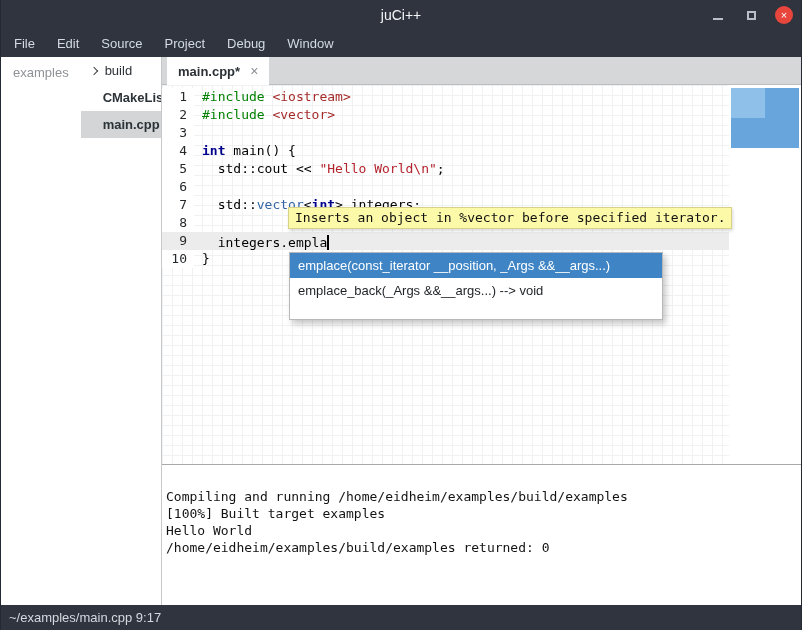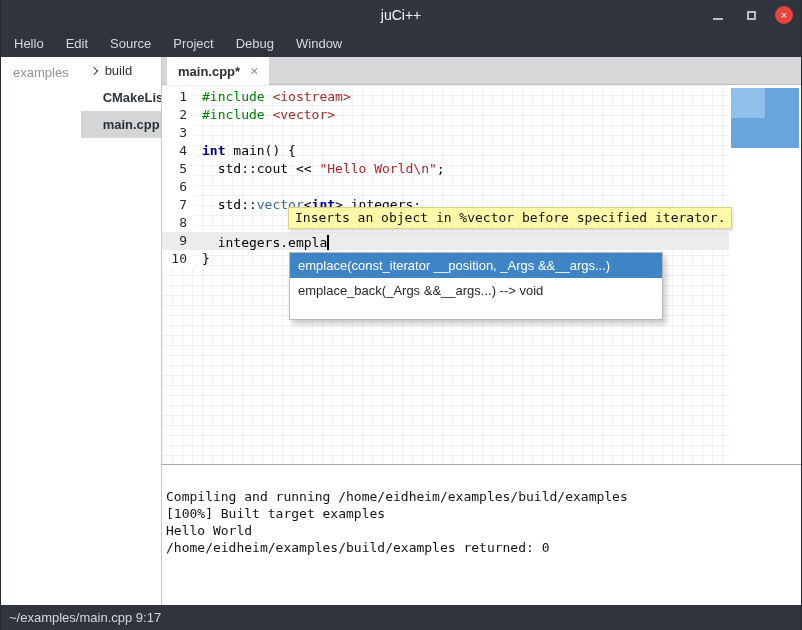--- a/index.html
+++ b/index.html
@@ -124,21 +124,21 @@
       <div class="ctrl">
         <span class="max-glyph"></span>
       </div>
       <div class="ctrl close">
         <span>×</span>
       </div>
     </div>
   </div>
 
   <div class="menubar" id="menubar">
-      <div class="menu-item">Hello</div>
+      <div class="menu-item">File</div>
       <div class="menu-item">Edit</div>
       <div class="menu-item">Source</div>
       <div class="menu-item">Project</div>
       <div class="menu-item">Debug</div>
       <div class="menu-item">Window</div>
     </div>
 
   <div class="main">
 
     <div class="sidebar">

